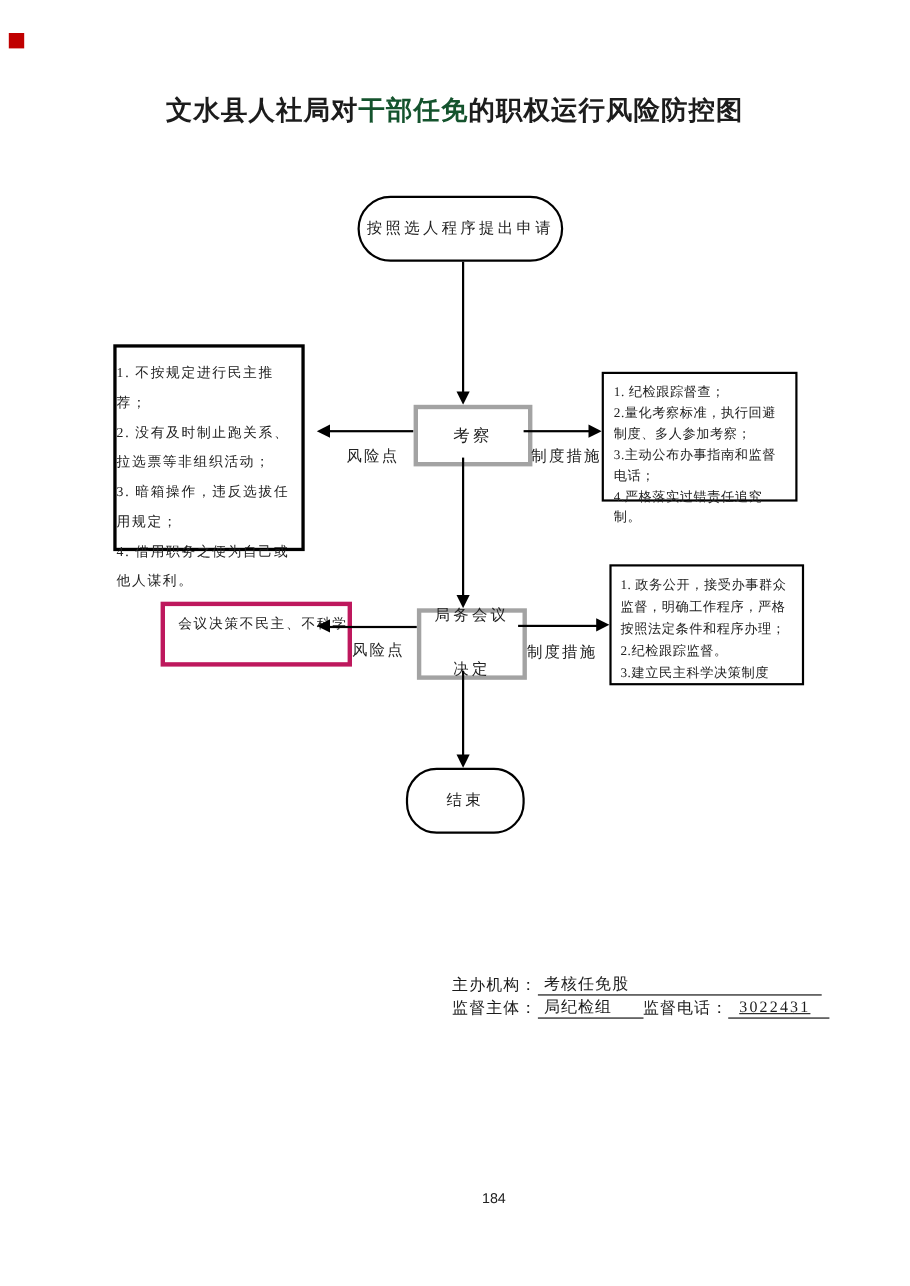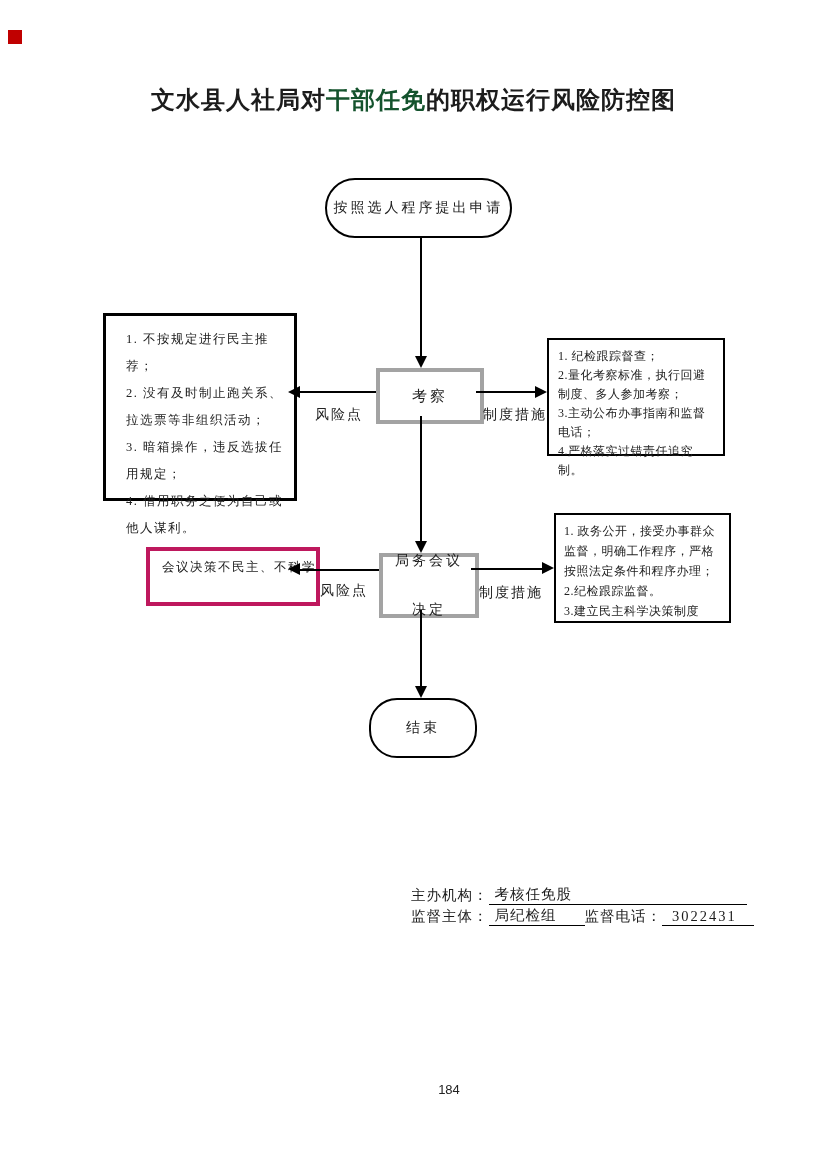--- a/index.html
+++ b/index.html
@@ -41,21 +41,21 @@
     display:flex;flex-direction:column;align-items:center;justify-content:center;
     font-size:15px;letter-spacing:3px;color:#222;text-align:center;
   }
   #step1-box{left:376px;top:368px;width:100px;height:48px;}
   #step2-box{left:379px;top:553px;width:92px;height:57px;line-height:26px;font-size:14px;gap:23px;}
 
   .side-box{background:#fff;color:#222;}
   #risk-box-1{
     left:103px;top:313px;width:158px;height:172px;
     border:3px solid #000;
-    padding:10px 10px 0 20px;
+    padding:10px 10px 0 0;
     font-size:12.5px;letter-spacing:1.5px;line-height:27px;
   }
   #measure-box-1{
     left:547px;top:338px;width:159px;height:107px;
     border:2px solid #000;
     padding:7px 6px 0 9px;
     font-size:12px;letter-spacing:0.5px;line-height:19px;
   }
   #risk-box-2{
     left:123px;top:547px;width:154px;height:43px;
@@ -105,21 +105,21 @@
   
   #footer{left:411px;top:884px;font-size:14.5px;letter-spacing:1px;color:#1b1b1b;}
   .f-row{display:flex;align-items:flex-end;height:21px;}
   .f-label{white-space:nowrap;}
   .f-value{
     border-bottom:1px solid #000;
     padding:0 0 0 6px;white-space:nowrap;
   }
   #organizer-value{width:252px;}
   #supervisor-value{width:90px;}
-  #phone-value{width:82px;padding-left:10px;letter-spacing:2px;}
+  #phone-value{width:82px;padding-left:10px;letter-spacing:2px;text-decoration:underline;}
 
   #page-number{left:0;top:1082px;width:898px;text-align:center;
     font-family:"Liberation Sans","DejaVu Sans",sans-serif;
     font-size:13px;color:#222;}
 </style>
 </head>
 <body>
 
 <div id="page">
 

